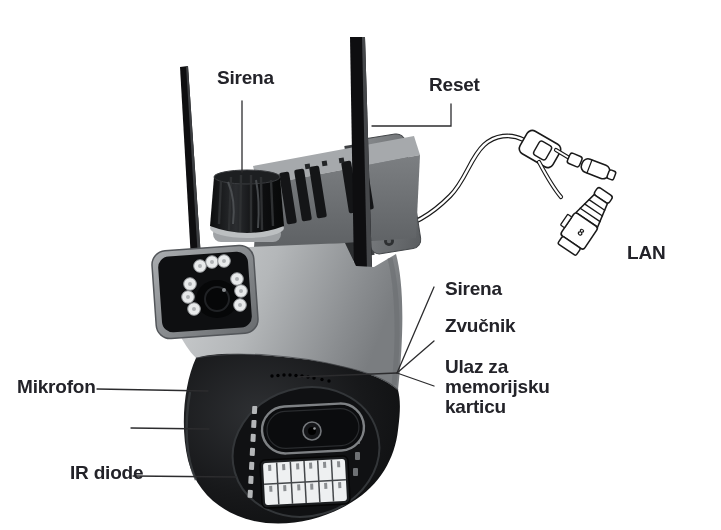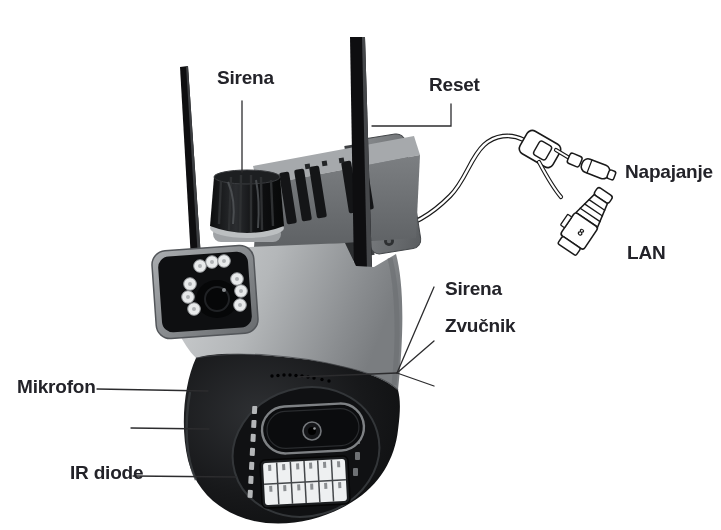--- a/index.html
+++ b/index.html
@@ -283,19 +283,19 @@
       <line x1="434" y1="386" x2="397" y2="373"></line>
       <line x1="397" y1="373" x2="298" y2="377"></line>
       <line x1="97" y1="389" x2="208" y2="391"></line>
       <line x1="131" y1="428" x2="209" y2="429"></line>
       <line x1="133" y1="476" x2="236" y2="477"></line>
     </g>
   </svg>
 
   <div class="lbl" style="left:217px;top:68px">Sirena</div>
   <div class="lbl" style="left:429px;top:75px">Reset</div>
-  <div class="lbl" style="left:625px;top:162px">Napajanje</div>
   <div class="lbl" style="left:627px;top:243px">LAN</div>
   <div class="lbl" style="left:445px;top:279px">Sirena</div>
   <div class="lbl" style="left:445px;top:316px">Zvučnik</div>
+  <div class="lbl wrap" style="left:445px;top:357px">Ulaz za memorijsku karticu</div>
   <div class="lbl" style="left:17px;top:377px">Mikrofon</div>
   <div class="lbl" style="left:70px;top:463px">IR diode</div>
 </div>
 
 </body></html>

